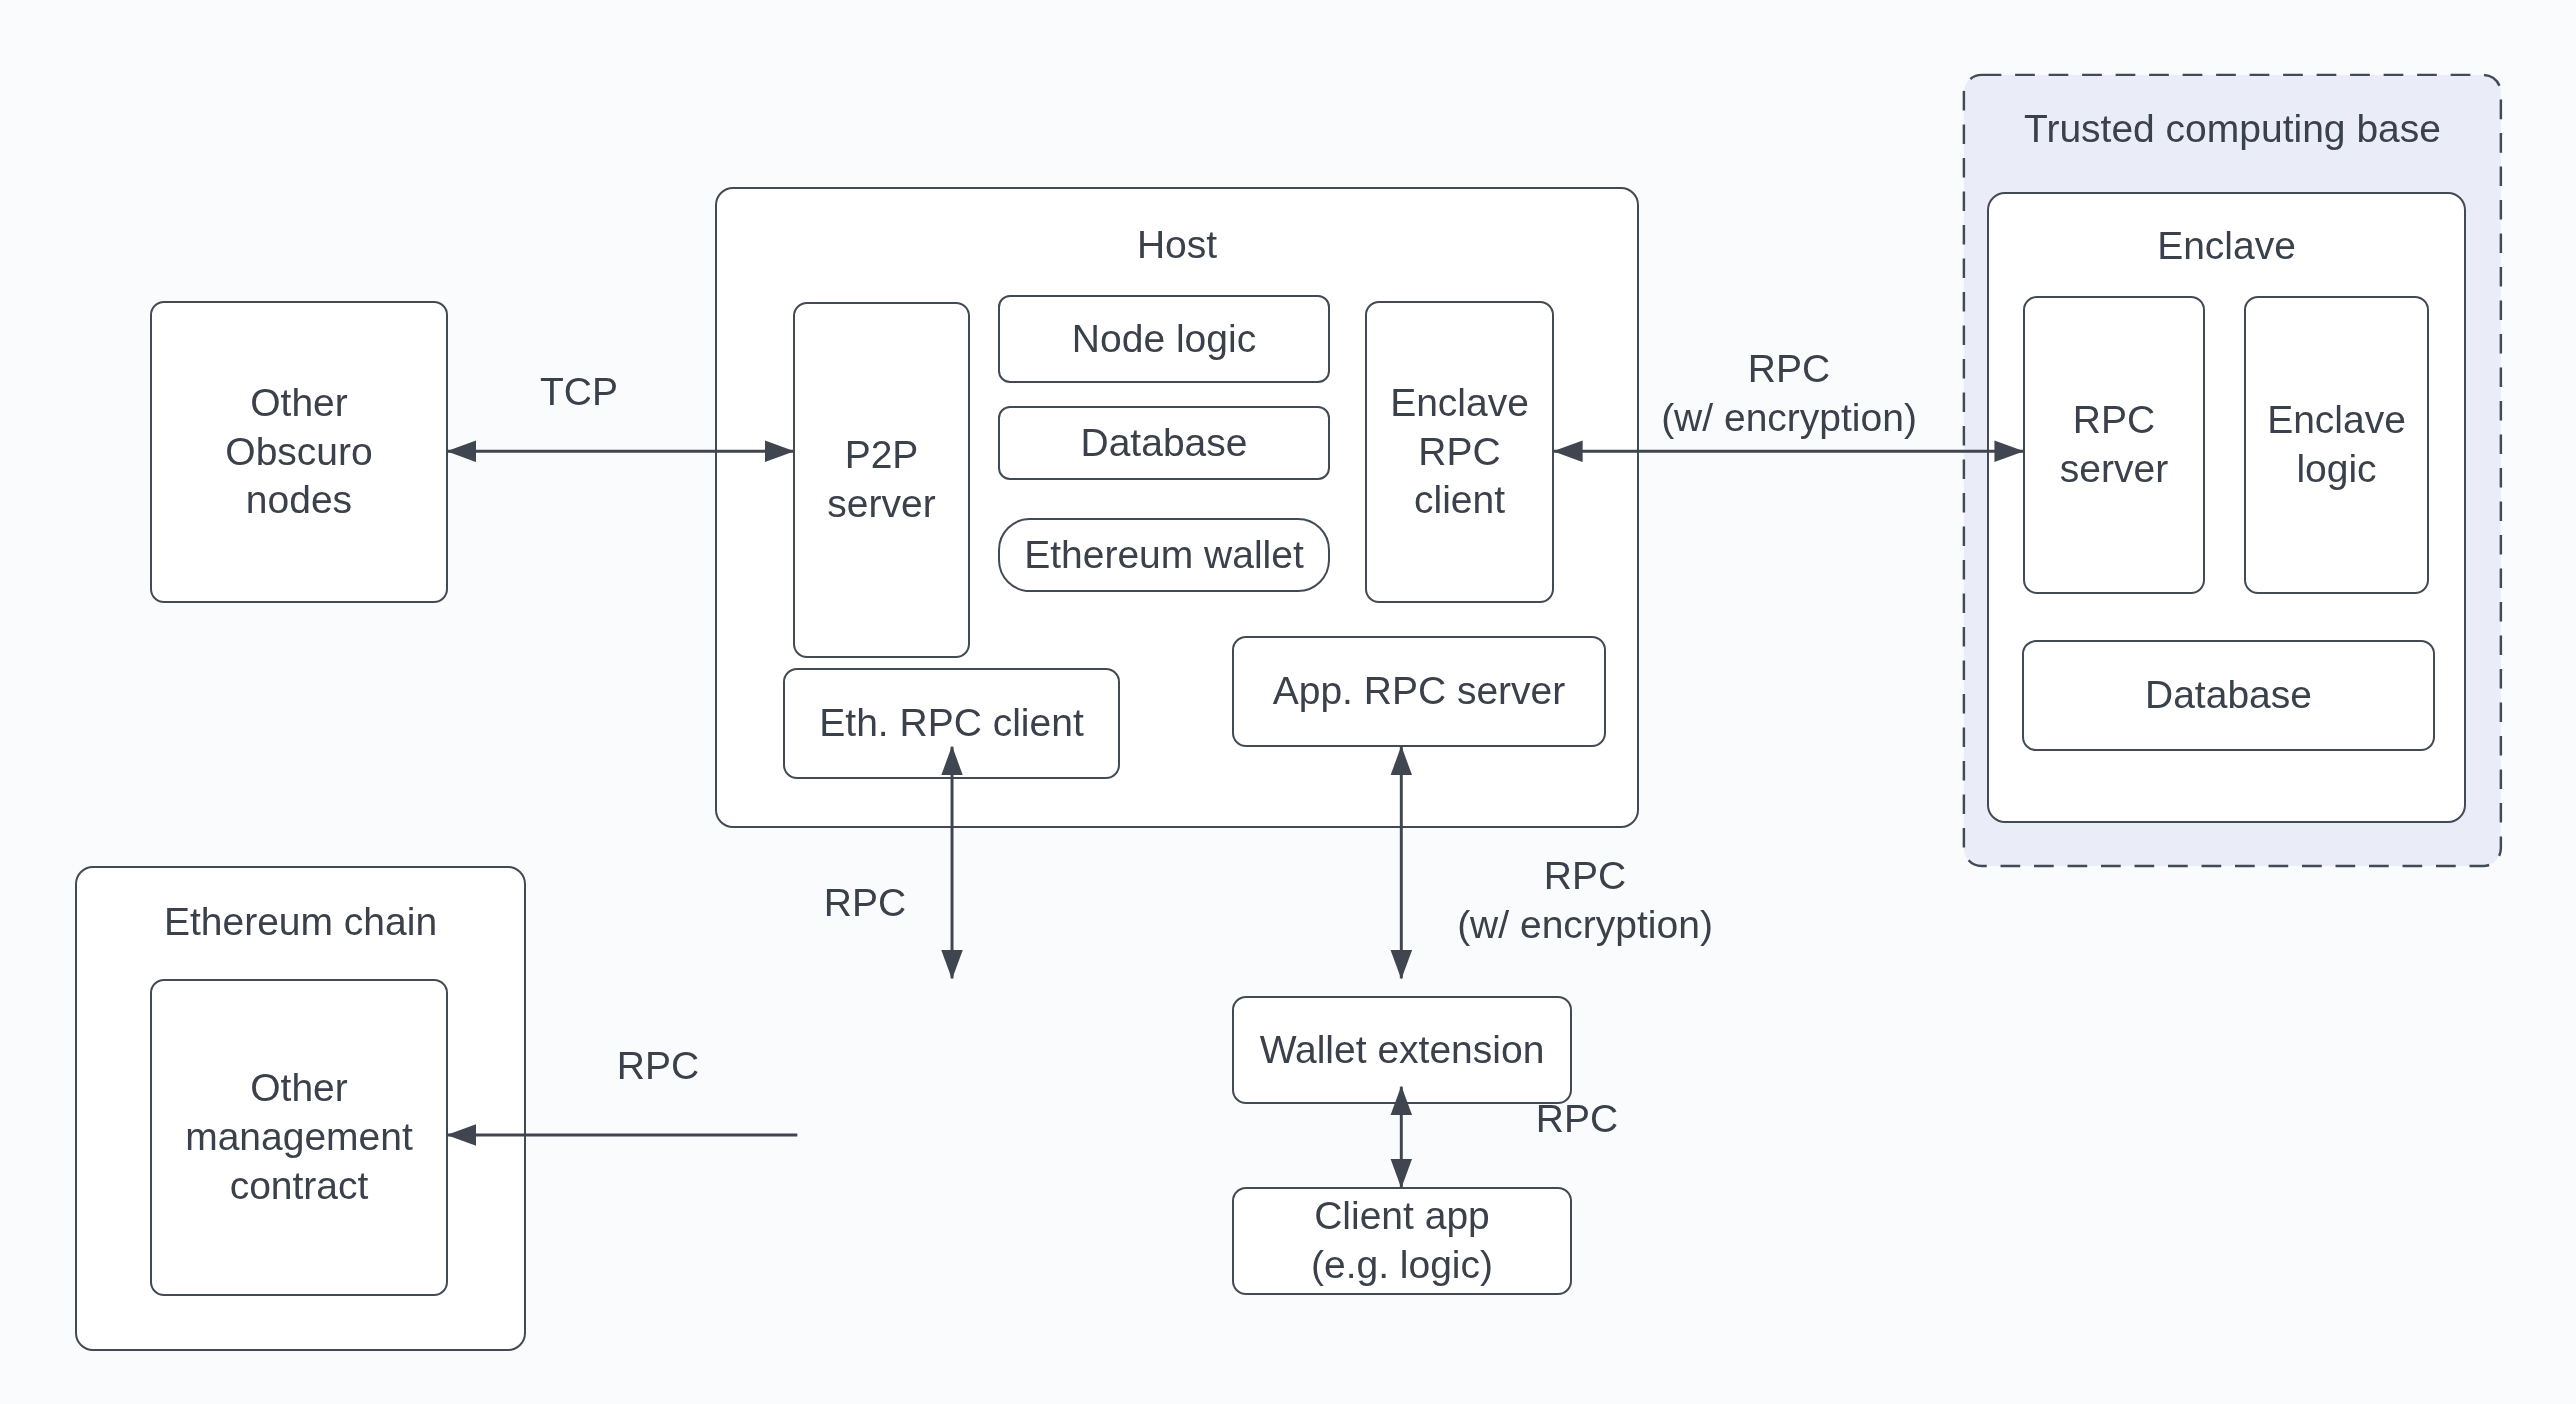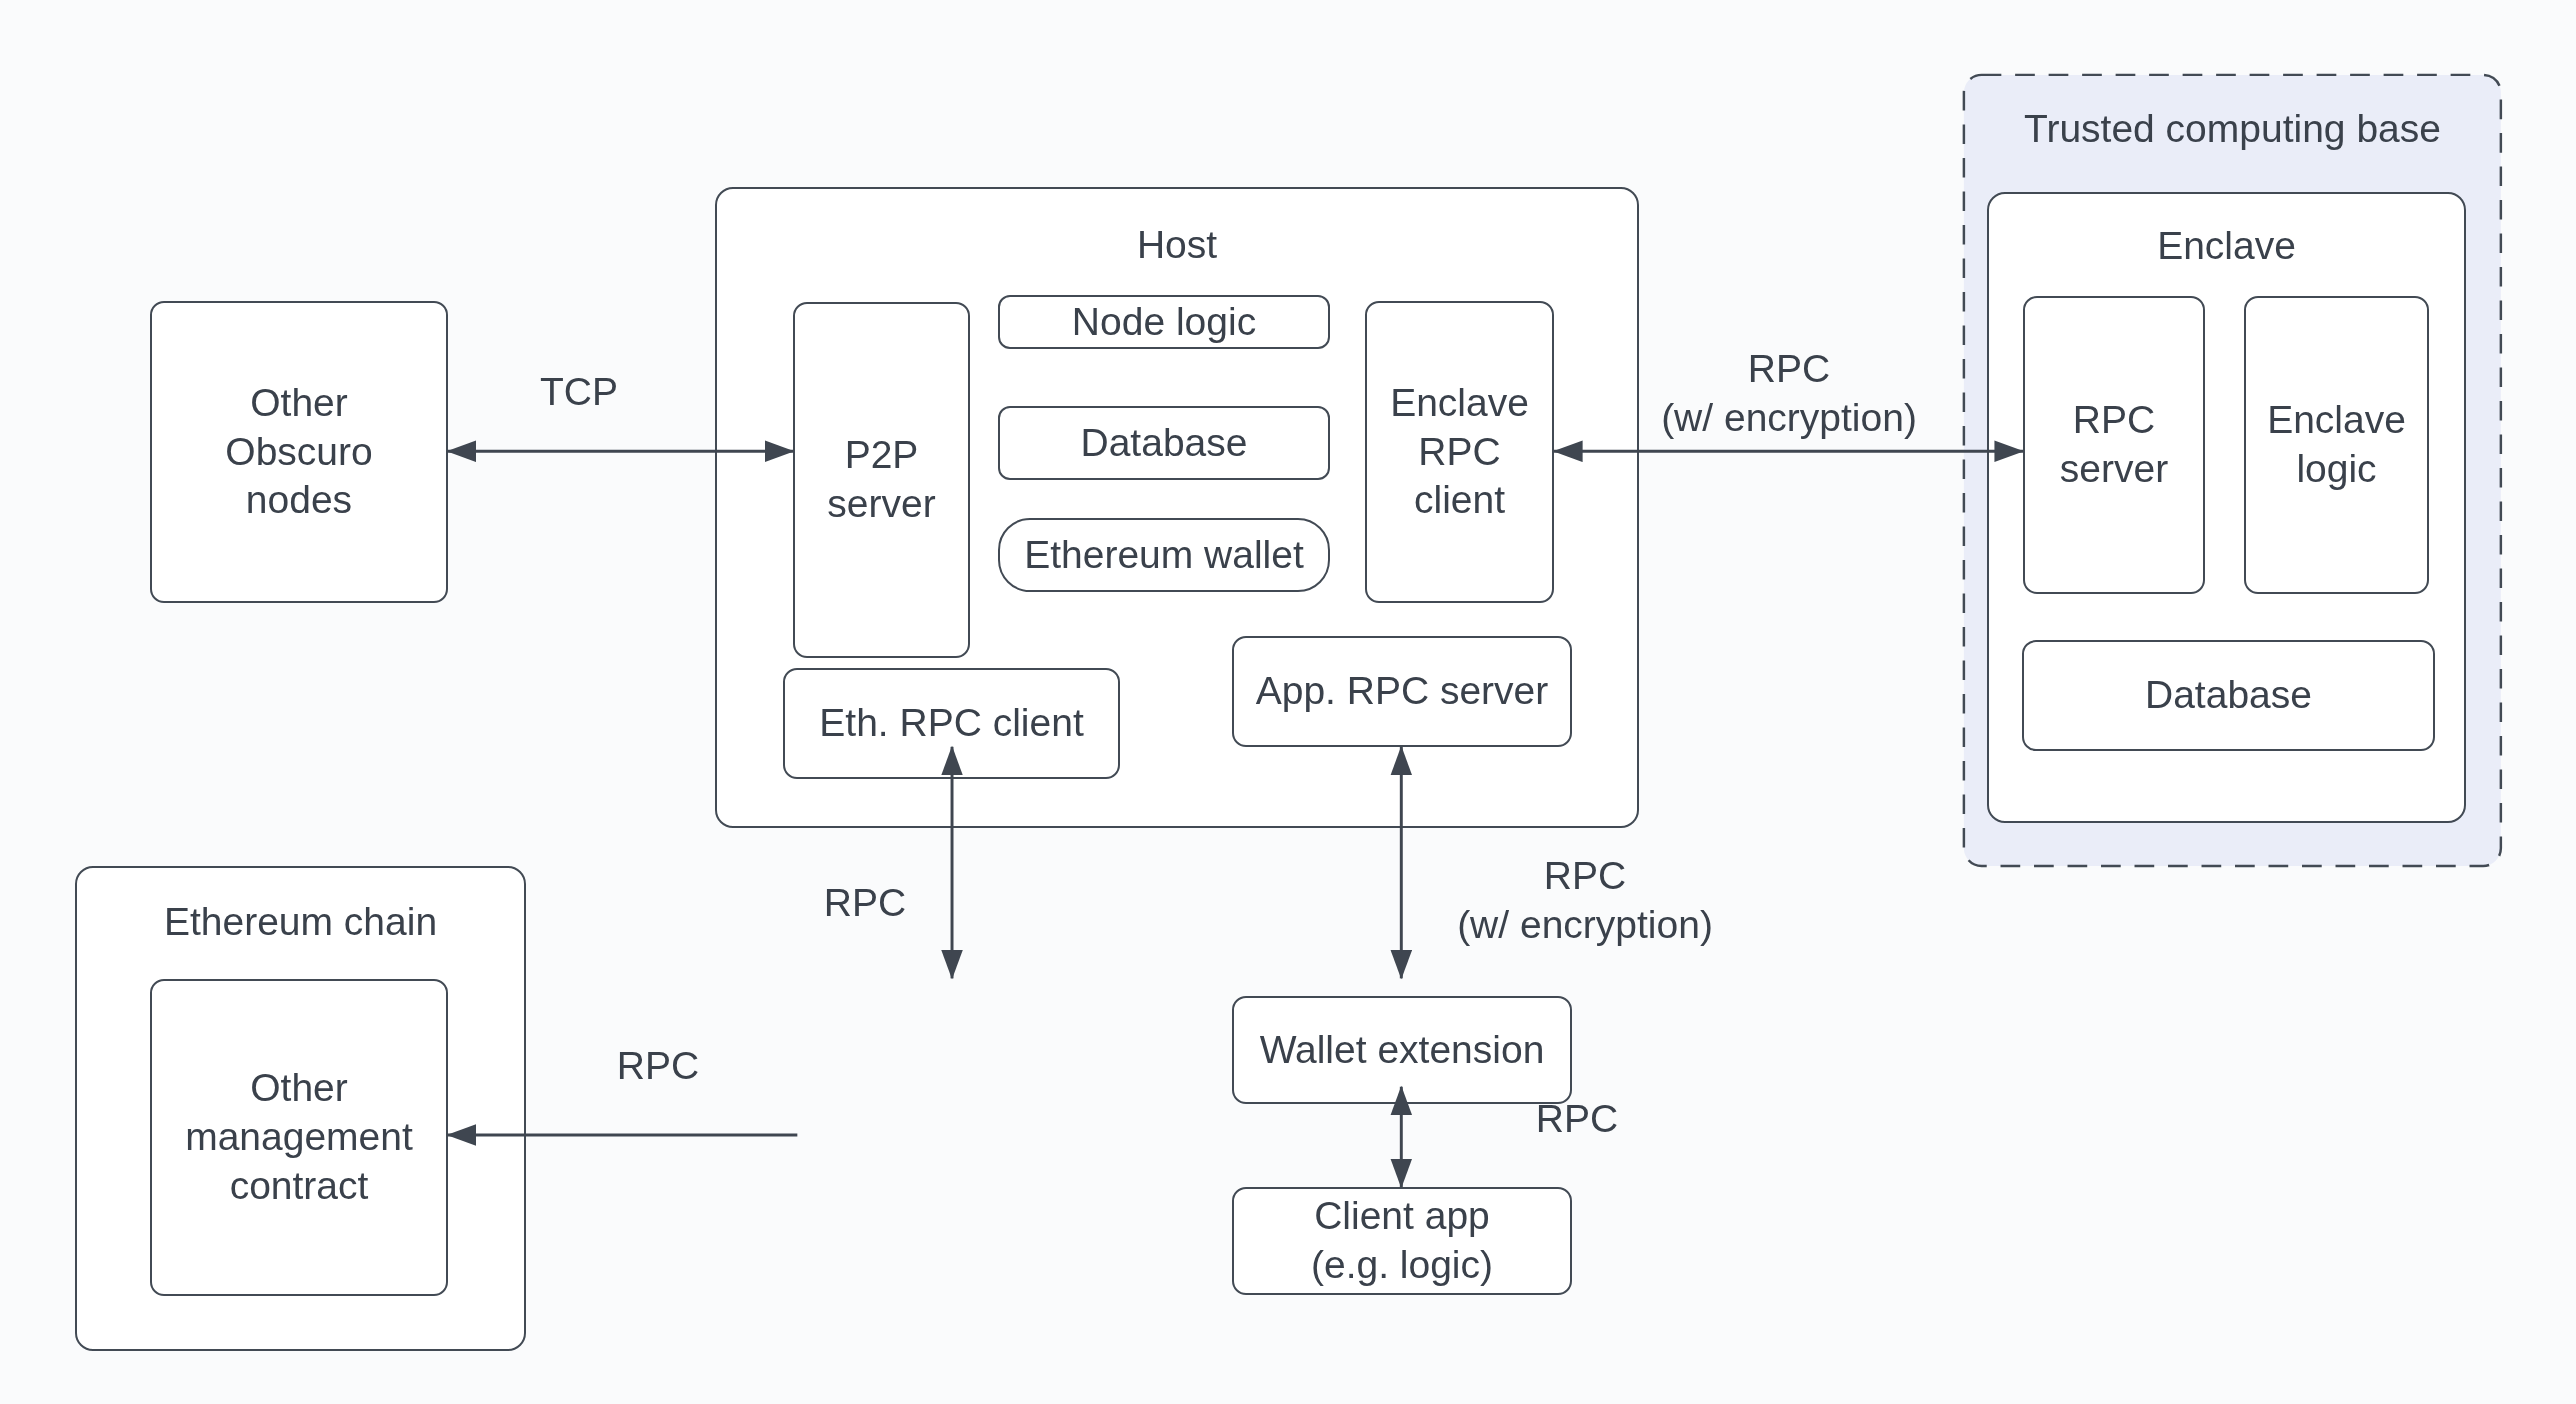--- a/index.html
+++ b/index.html
@@ -73,33 +73,33 @@
 Obscuro
 nodes</div>
 
     <div class="box container-box" style="left:715px;top:187px;width:924px;height:641px;">
       <div class="container-title" style="margin-top:32px;">Host</div>
     </div>
 
     <div class="box leaf" style="left:793px;top:302px;width:177px;height:356px;">P2P
 server</div>
 
-    <div class="box leaf strip" style="left:998px;top:295px;width:332px;height:54px;">Node logic</div>
+    <div class="box leaf strip" style="left:998px;top:295px;width:332px;height:88px;">Node logic</div>
 
     <div class="box leaf strip" style="left:998px;top:406px;width:332px;height:74px;">Database</div>
 
     <div class="box leaf strip" style="left:998px;top:518px;width:332px;height:74px;border-radius:32px;">Ethereum wallet</div>
 
     <div class="box leaf" style="left:1365px;top:301px;width:189px;height:302px;">Enclave
 RPC
 client</div>
 
     <div class="box leaf" style="left:783px;top:668px;width:337px;height:111px;">Eth. RPC client</div>
 
-    <div class="box leaf" style="left:1232px;top:636px;width:340px;height:111px;">App. RPC server</div>
+    <div class="box leaf" style="left:1232px;top:636px;width:374px;height:111px;">App. RPC server</div>
 
     <div class="box container-box transparent" style="left:1964px;top:75px;width:537px;height:791px;">
       <div class="container-title" style="margin-top:30px;">Trusted computing base</div>
     </div>
 
     <div class="box container-box" style="left:1987px;top:192px;width:479px;height:631px;">
       <div class="container-title" style="margin-top:28px;">Enclave</div>
     </div>
 
     <div class="box leaf" style="left:2023px;top:296px;width:182px;height:298px;">RPC

